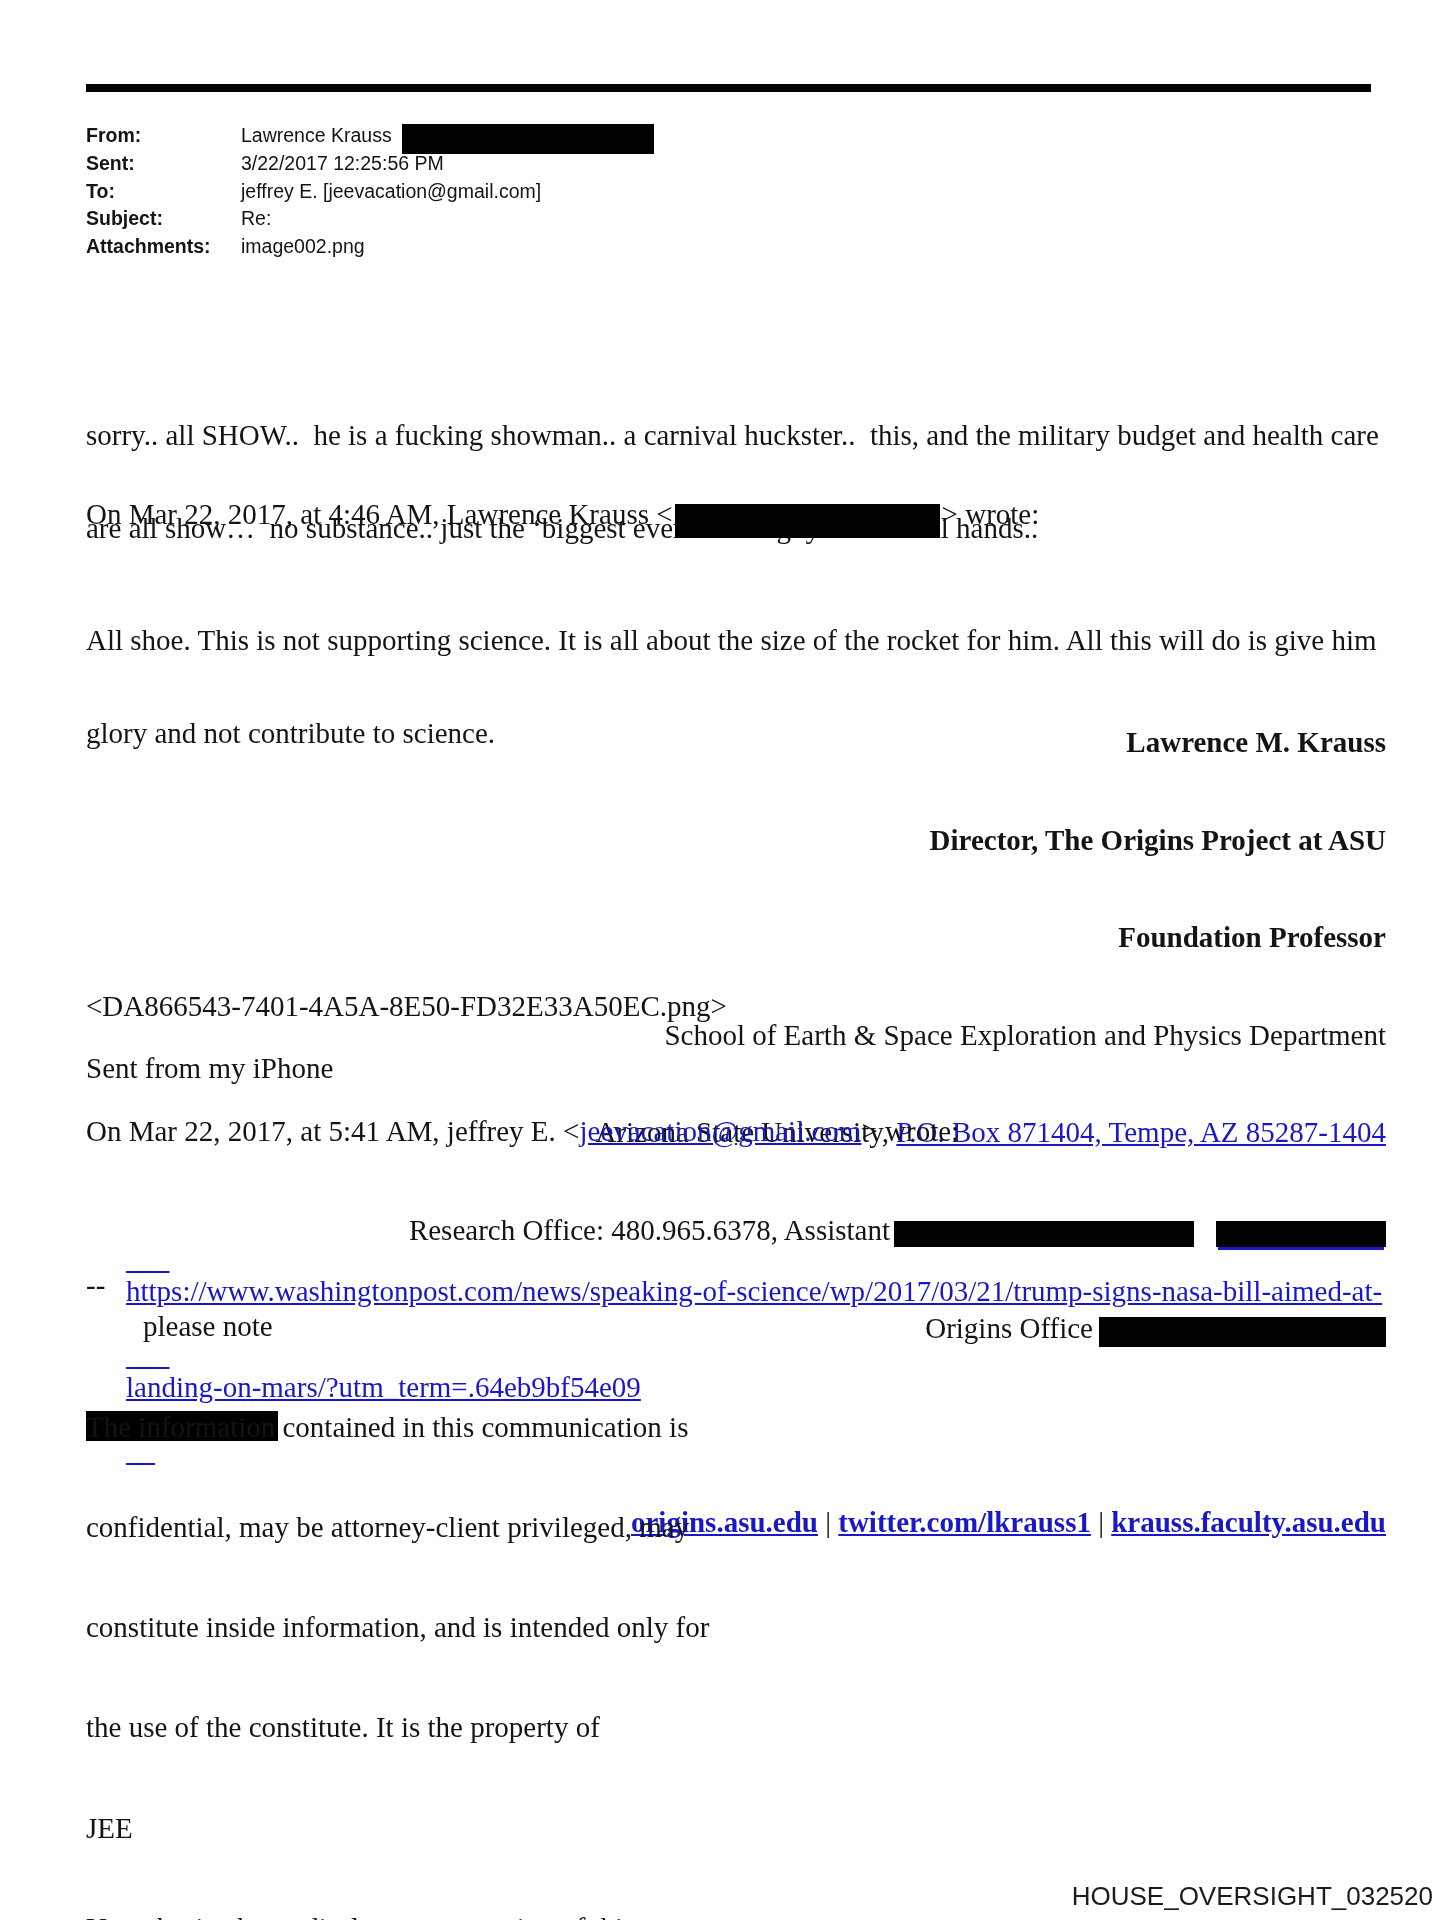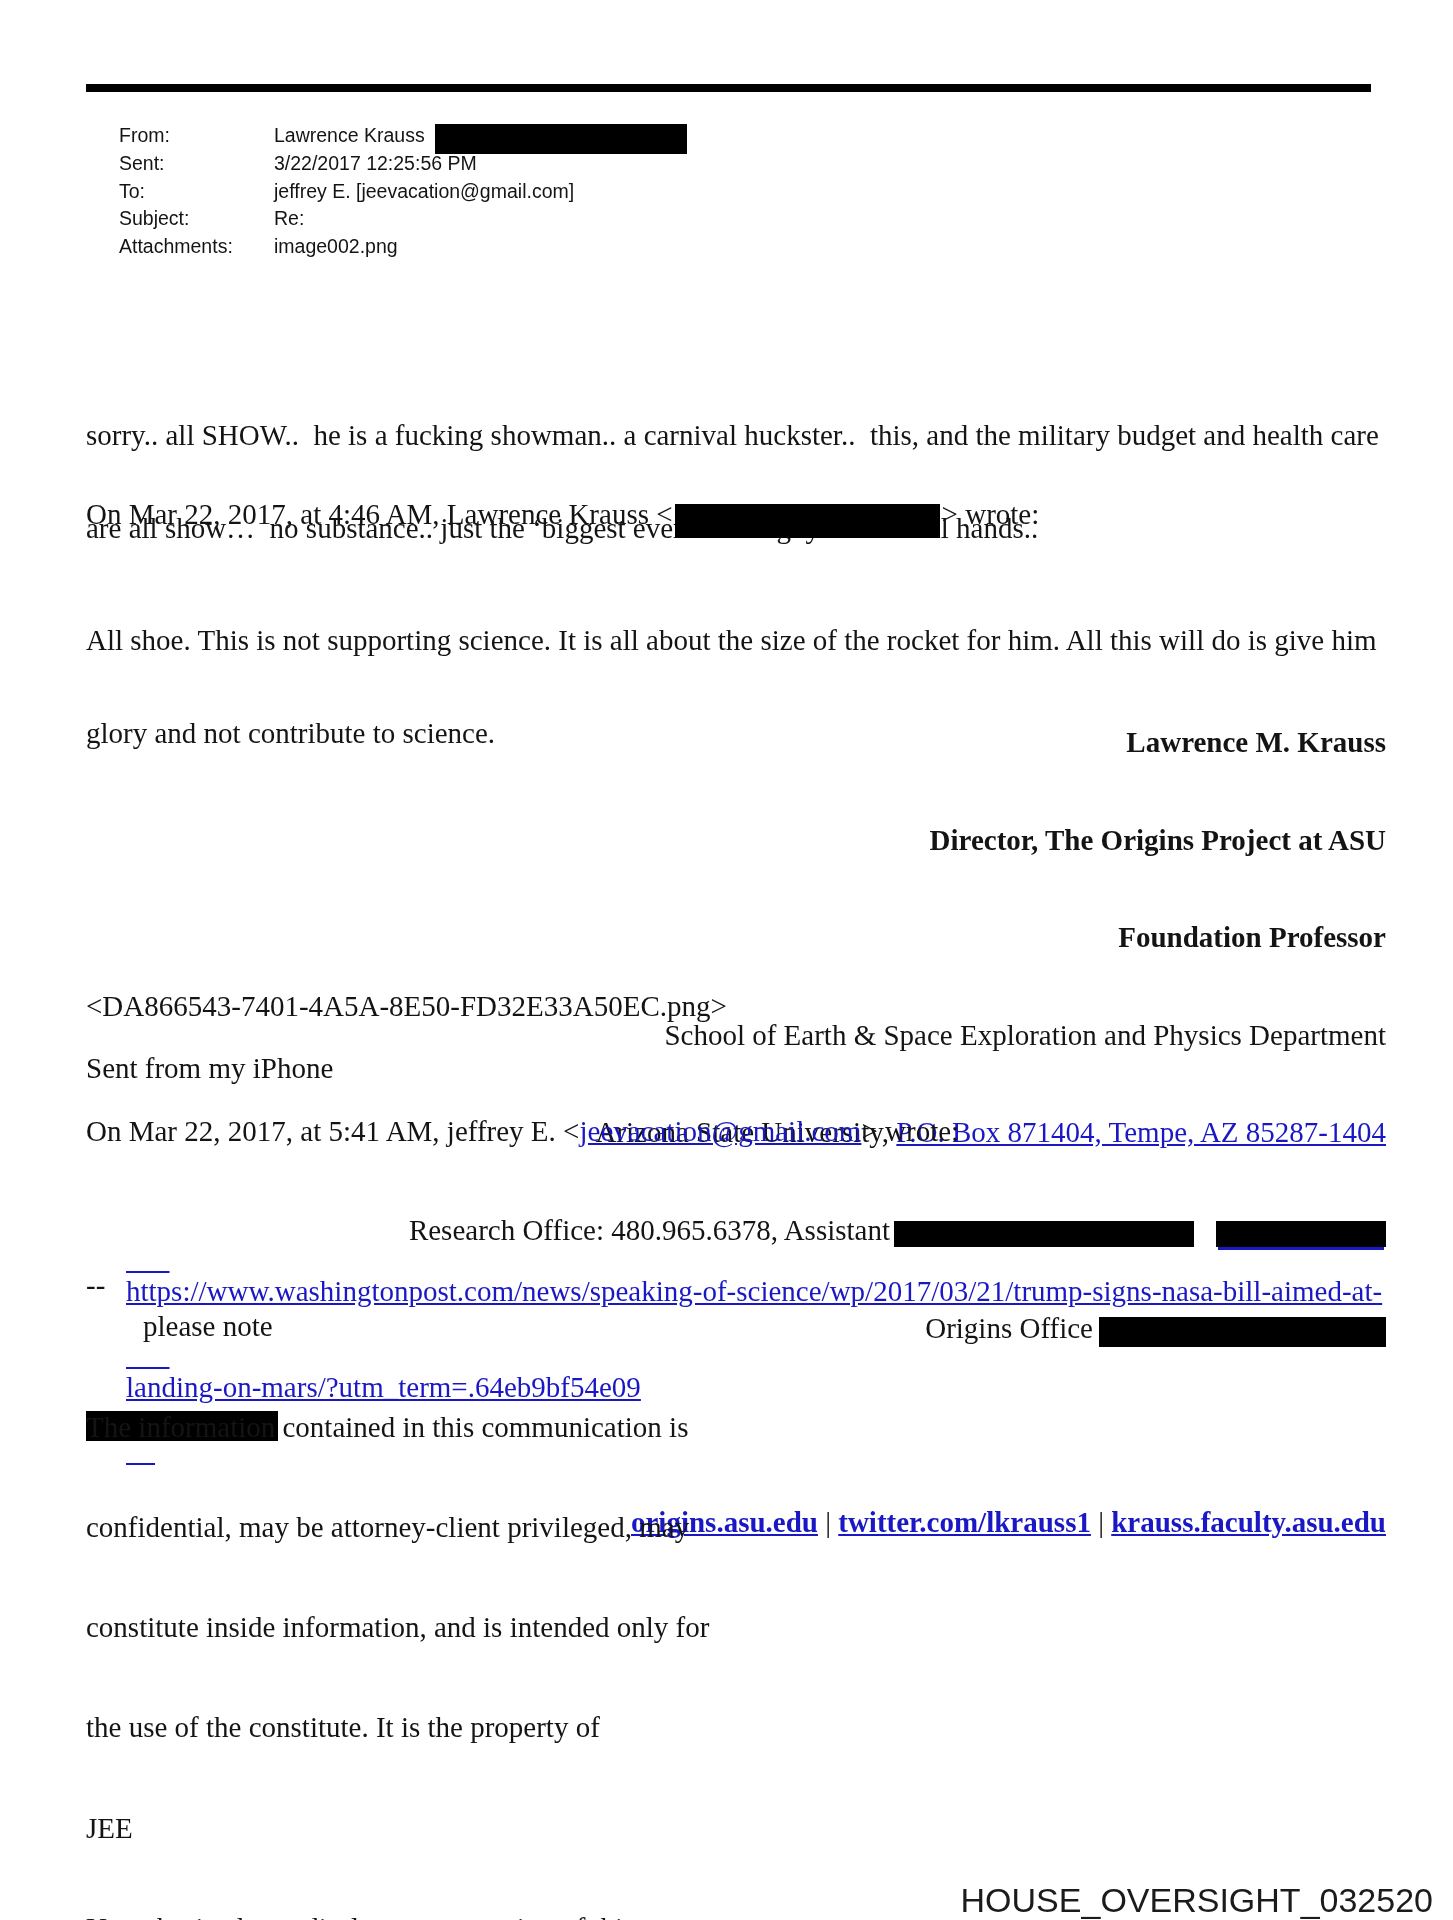--- a/index.html
+++ b/index.html
@@ -5,21 +5,21 @@
   html,body { margin:0; padding:0; background:#e8e8e8; }
   .page {
     position:relative; width:1453px; height:1920px; margin:0 auto;
     background:#ffffff; color:#141414; overflow:hidden;
   }
   .rule { position:absolute; left:86px; top:84px; width:1285px; height:8px; background:#000; }
 
   
   .hdr { position:absolute; left:86px; top:122px; font-family:"Liberation Sans",sans-serif; font-size:19.5px; }
   .hrow { display:flex; line-height:27.5px; }
-  .hlabel { width:155px; font-weight:normal;margin-left:33px; }
+  .hlabel { width:155px; font-weight:bold; }
   .hval { font-weight:normal; white-space:pre; }
   .imp { margin-top:33px; }
 
   
   .b { position:absolute; left:86px; width:1300px; font-family:"Liberation Serif",serif;
        font-size:29px; line-height:31px; white-space:pre-wrap; }
   .bold { font-weight:bold; }
   .sig { line-height:32.5px;text-align:right; }
   .disc { line-height:33.4px; }
 
@@ -43,21 +43,21 @@
   .t-sig    { top:661px; }
   .t-png    { top:991px; }
   .t-iphone { top:1053px; }
   .t-quote2 { top:1116px; }
   .t-wapo   { top:1179px; line-height:32px;margin-left:40px; }
   .t-dashes { top:1270px; }
   .t-note   { top:1311px; left:143px; }
   .t-disc   { top:1344px; }
 
   .footer { position:absolute; right:20px; top:1881px;
-            font-family:"Liberation Sans",sans-serif; font-size:34px; color:#1b1b1b; }
+            font-family:"Liberation Sans",sans-serif; font-size:26px; color:#1b1b1b; }
 </style>
 </head>
 <body>
 
 <div class="page">
 
   <div class="rule"></div>
 
   <div class="hdr">
     <div class="hrow">

